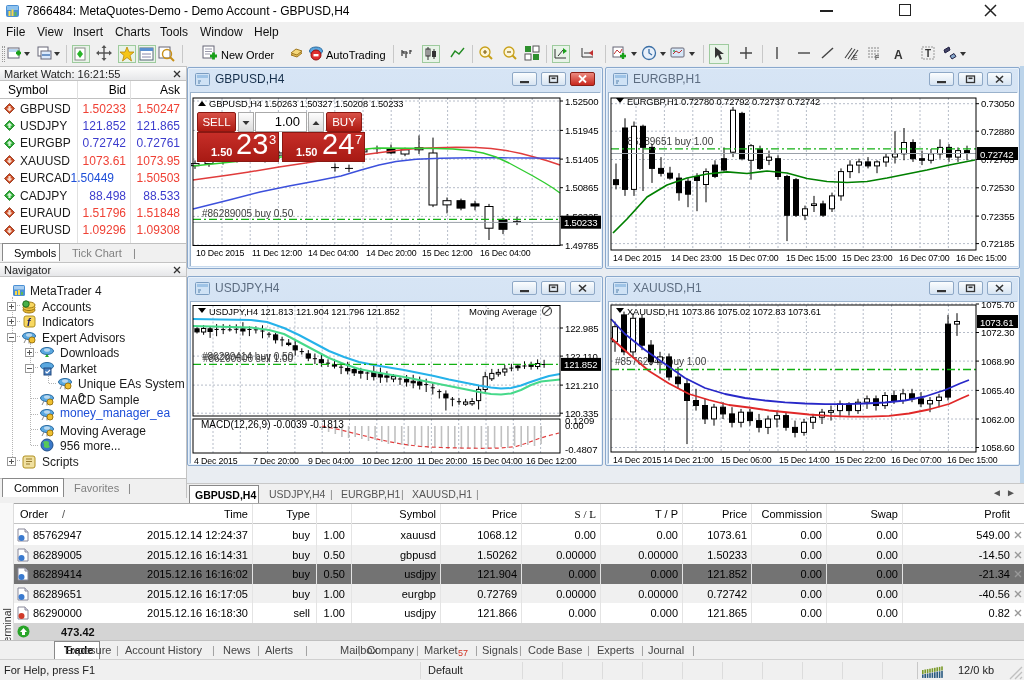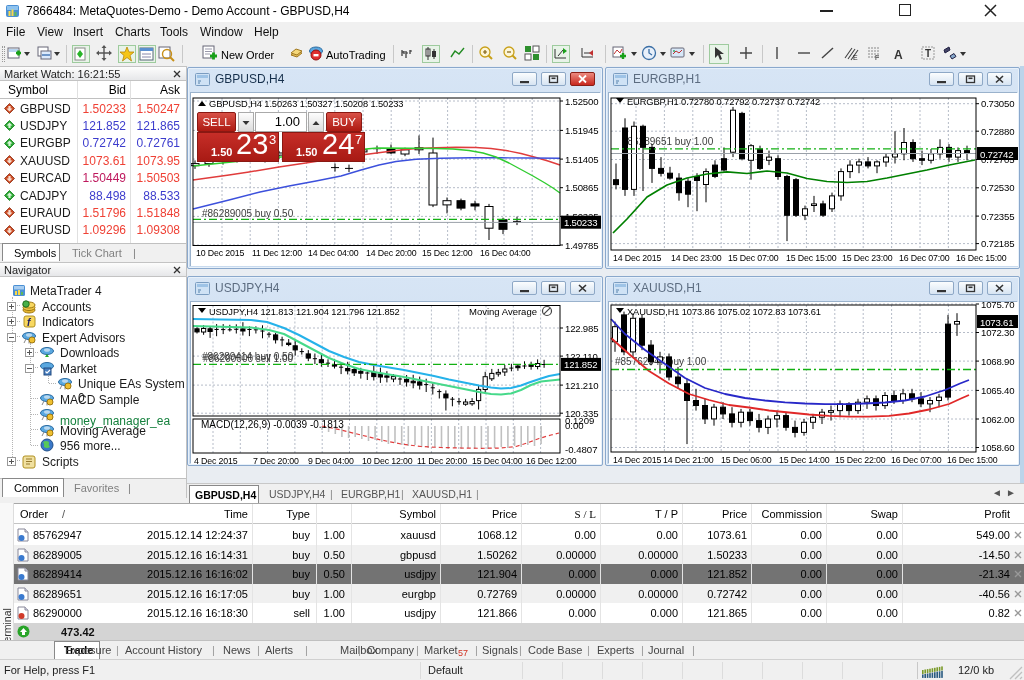--- a/index.html
+++ b/index.html
@@ -313,21 +313,21 @@
       <span class="abs t12" style="right:7px;top:1.5px;color:#ef4135;">1073.95</span>
     </div>
     <div class="abs" style="left:0;top:88.6px;width:187px;height:17.4px;">
       <span class="abs" style="left:4px;top:3px;">
         <svg width="11" height="11">
           <path d="M5.5 0.5 L10.5 5.5 L5.5 10.5 L0.5 5.5 z" fill="#cc4a22" stroke="#8a2c10" stroke-width="0.8"></path>
           <path d="M5.5 8.5 L8.5 5.5 L6.6 5.5 L6.6 3 L4.4 3 L4.4 5.5 L2.5 5.5 z" fill="#f8ddd0"></path>
         </svg>
       </span>
       <span class="abs t12" style="left:20px;top:1.5px;color:#1a1a1a;">EURCAD</span>
-      <span class="abs t12" style="right:61px;top:1.5px;color:#be185d;">1.50449</span>
+      <span class="abs t12" style="right:73px;top:1.5px;color:#1d4ed8;">1.50449</span>
       <span class="abs t12" style="right:7px;top:1.5px;color:#ef4135;">1.50503</span>
     </div>
     <div class="abs" style="left:0;top:106.0px;width:187px;height:17.4px;">
       <span class="abs" style="left:4px;top:3px;">
         <svg width="11" height="11">
           <path d="M5.5 0.5 L10.5 5.5 L5.5 10.5 L0.5 5.5 z" fill="#2aa832" stroke="#0f7a18" stroke-width="0.8"></path>
           <path d="M5.5 2.5 L8.5 5.5 L6.6 5.5 L6.6 8 L4.4 8 L4.4 5.5 L2.5 5.5 z" fill="#d8f5d8"></path>
         </svg>
       </span>
       <span class="abs t12" style="left:20px;top:1.5px;color:#1a1a1a;">CADJPY</span>
@@ -457,21 +457,21 @@
       <path d="M4 9 l-2 4 M7 9.5 l0 4 M10 9 l2 4" stroke="#888" stroke-width="1"></path>
       <circle cx="10" cy="10" r="3" fill="#f0c030" stroke="#a07810"></circle>
     </svg>
     <span class="abs t12" style="left:60px;top:115.5px;color:#1a1a1a;">MACD Sample</span>
     <svg class="abs" style="left:40px;top:130.0px" width="15" height="15">
       <ellipse cx="7" cy="6" rx="6.5" ry="3.5" fill="#5aa8e0" stroke="#2a6aa0"></ellipse>
       <ellipse cx="7" cy="5" rx="3" ry="1.8" fill="#b8d8f0"></ellipse>
       <path d="M4 9 l-2 4 M7 9.5 l0 4 M10 9 l2 4" stroke="#888" stroke-width="1"></path>
       <circle cx="10" cy="10" r="3" fill="#f0c030" stroke="#a07810"></circle>
     </svg>
-    <span class="abs t12" style="left:60px;top:137px;color:#15803d;">money_manager_ea</span>
+    <span class="abs t12" style="left:60px;top:129px;color:#1d4ed8;">money_manager_ea</span>
     <svg class="abs" style="left:40px;top:145.5px" width="15" height="15">
       <ellipse cx="7" cy="6" rx="6.5" ry="3.5" fill="#5aa8e0" stroke="#2a6aa0"></ellipse>
       <ellipse cx="7" cy="5" rx="3" ry="1.8" fill="#b8d8f0"></ellipse>
       <path d="M4 9 l-2 4 M7 9.5 l0 4 M10 9 l2 4" stroke="#888" stroke-width="1"></path>
       <circle cx="10" cy="10" r="3" fill="#f0c030" stroke="#a07810"></circle>
     </svg>
     <span class="abs t12" style="left:60px;top:146.5px;color:#1a1a1a;">Moving Average</span>
     <svg class="abs" style="left:40px;top:161.0px" width="15" height="15">
       <circle cx="7" cy="7" r="6" fill="#3a78c8" stroke="#20508a"></circle>
       <path d="M3 4 q3 -2 6 0 q-1 3 1 5 q-3 2 -6 0 q1 -3 -1 -5" fill="#58c858"></path>

